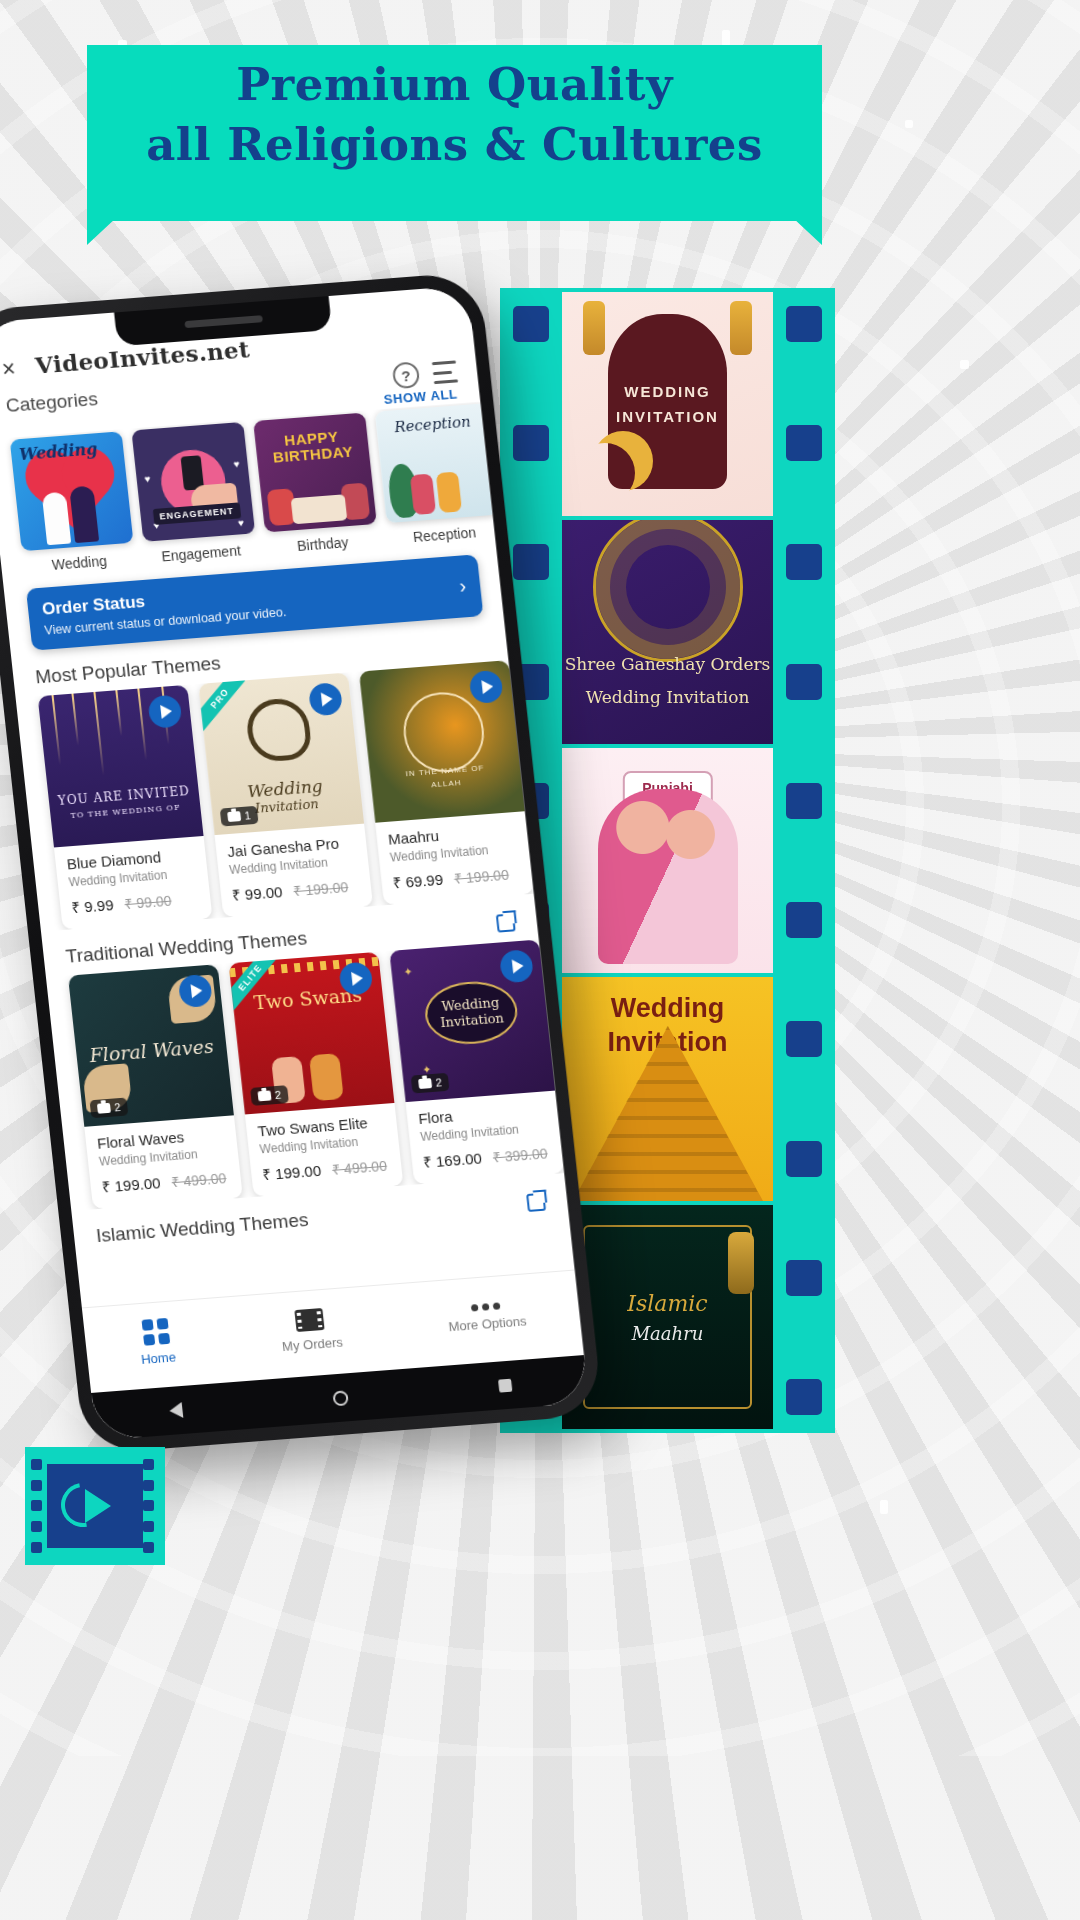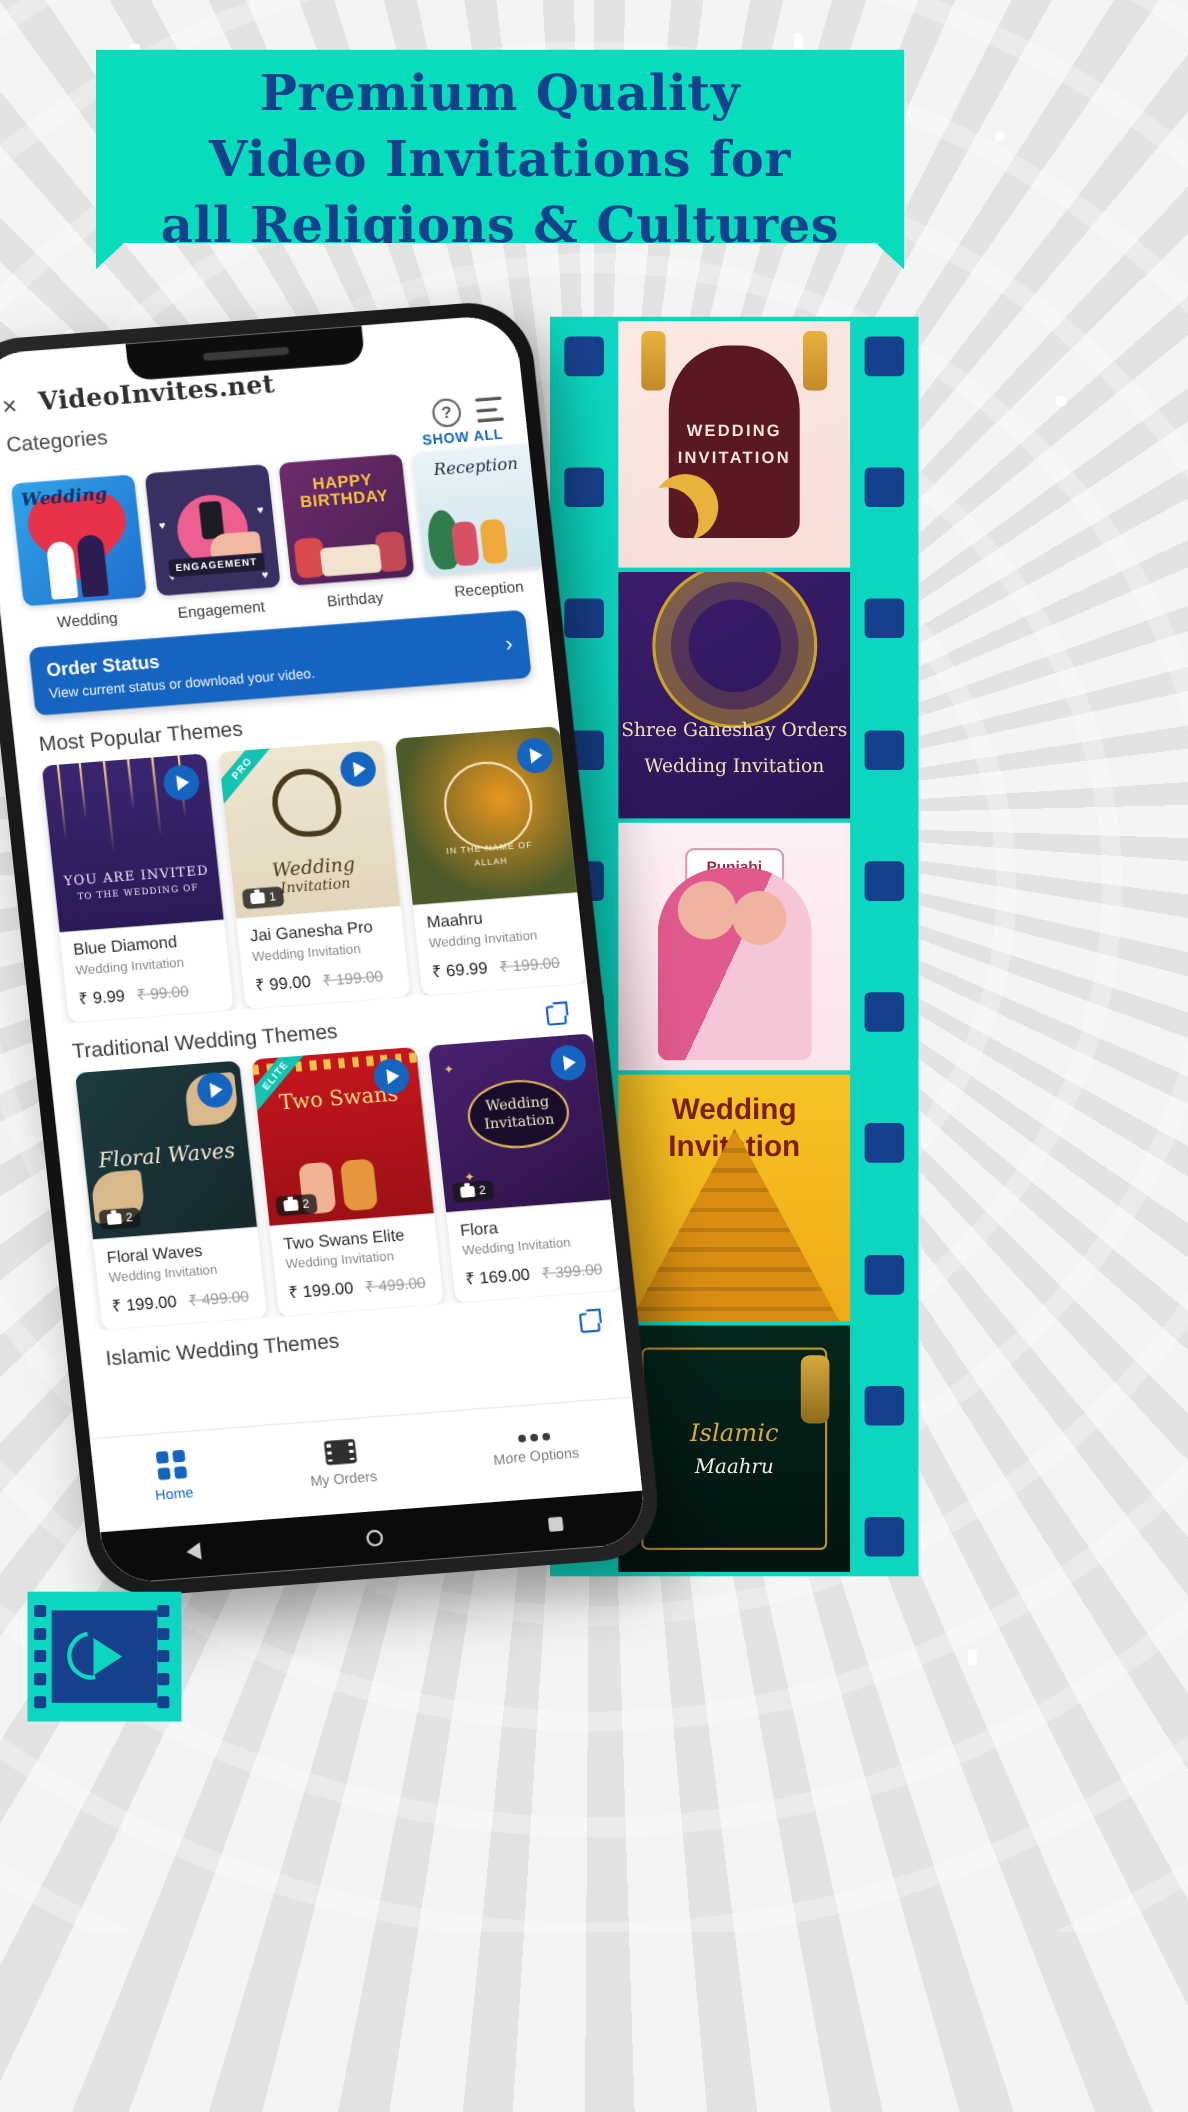--- a/index.html
+++ b/index.html
@@ -493,21 +493,20 @@
   <div class="confetti" style="left:118px;top:40px;width:9px;height:9px;"></div>
   <div class="confetti" style="left:722px;top:30px;width:8px;height:16px;"></div>
   <div class="confetti" style="left:905px;top:120px;width:8px;height:8px;"></div>
   <div class="confetti" style="left:60px;top:300px;width:7px;height:14px;"></div>
   <div class="confetti" style="left:960px;top:360px;width:9px;height:9px;"></div>
   <div class="confetti" style="left:880px;top:1500px;width:8px;height:14px;"></div>
 
   <div class="ribbon">
     <div class="ribbon-inner">
       <div class="ribbon-line">Premium Quality</div>
-      <div class="ribbon-line">Video Invitations for</div>
       <div class="ribbon-line">all Religions &amp; Cultures</div>
     </div>
   </div>
 
   <div class="filmstrip">
     <div class="perf-col">
       <div class="perf"></div>
       <div class="perf"></div>
       <div class="perf"></div>
       <div class="perf"></div>

